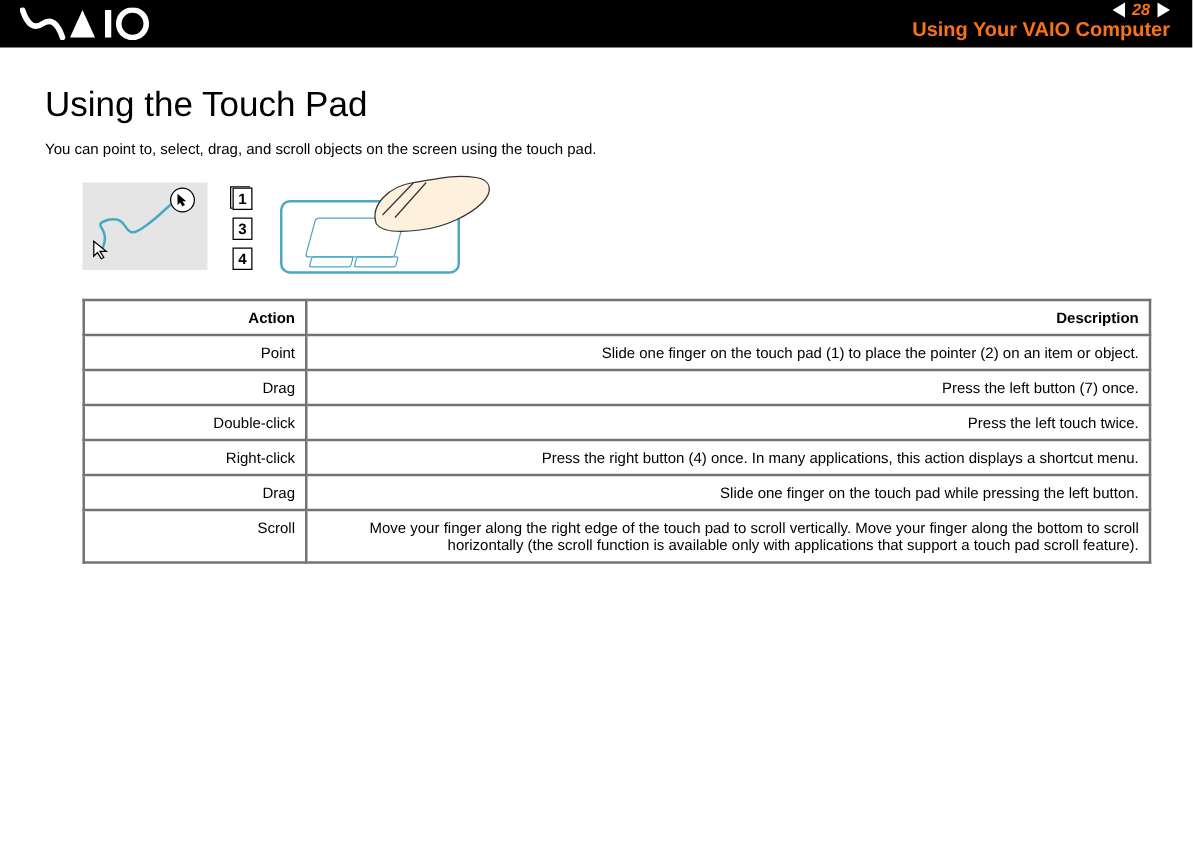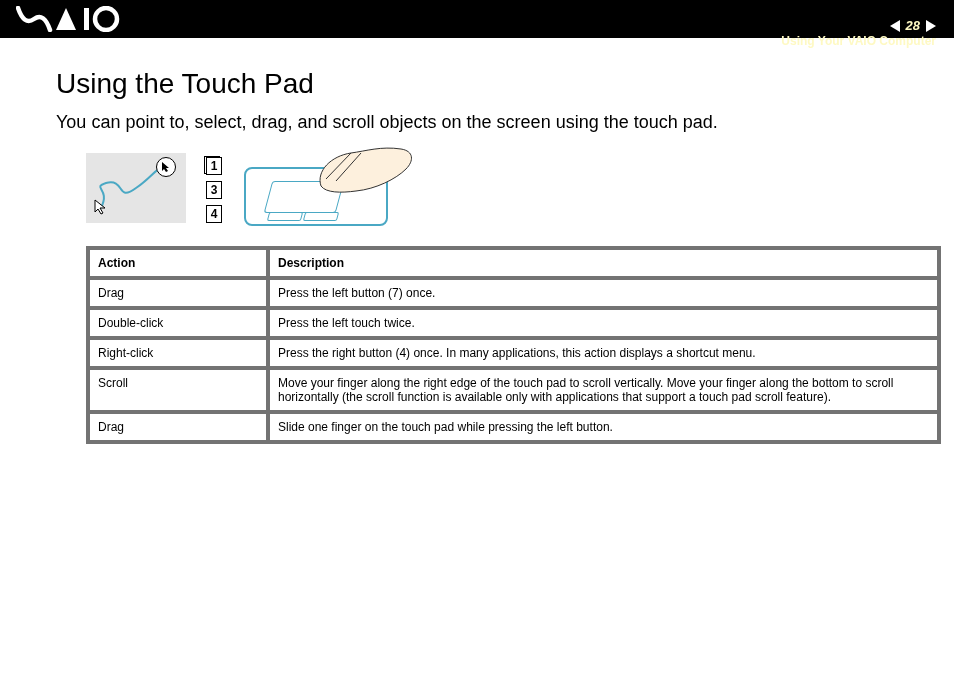--- a/index.html
+++ b/index.html
@@ -1,43 +1,43 @@
 <!DOCTYPE html>
 <html><head>
 <meta charset="utf-8">
 <style>
   html,body{margin:0;padding:0;width:954px;height:674px;background:#fff;font-family:Arial,Helvetica,sans-serif;color:#000;}
   .header{background:#000;height:38px;position:relative;}
   .logo{position:absolute;left:16px;top:6px;height:26px;}
-  .nav-right{position:absolute;right:18px;top:18px;text-align:right;color:#fef9c3;}
+  .nav-right{position:absolute;right:18px;top:0;text-align:right;color:#f97316;}
   .nav-top{display:flex;align-items:center;justify-content:flex-end;gap:6px;font-size:13px;font-style:italic;font-weight:bold;}
   .nav-arrow{width:0;height:0;display:inline-block;}
   .arrow-left{border-top:6px solid transparent;border-bottom:6px solid transparent;border-right:10px solid #fff;}
   .arrow-right{border-top:6px solid transparent;border-bottom:6px solid transparent;border-left:10px solid #fff;}
-  .nav-sub{font-size:12px;font-weight:bold;margin-top:1px;}
-  .content{padding:30px 30px 0 56px;}
+  .nav-sub{font-size:16px;font-weight:bold;margin-top:1px;}
+  .content{padding:30px 30px 0 36px;}
   h1{font-weight:400;font-size:28px;margin:0 0 12px 0;}
-  .intro{font-size:18px;margin:0 0 20px 0;}
+  .intro{font-size:12px;margin:0 0 20px 0;}
   .figs{display:flex;align-items:flex-start;gap:20px;margin-left:30px;margin-bottom:18px;}
   .fig1{width:100px;height:70px;background:#e5e5e5;position:relative;}
   .cursor1{position:absolute;left:8px;bottom:8px;}
   .squiggle{position:absolute;}
   .cursor-target{position:absolute;right:10px;top:4px;width:18px;height:18px;border:1.5px solid #000;border-radius:50%;background:#fff;display:flex;align-items:center;justify-content:center;}
   .callout{position:absolute;border:1.5px solid #000;background:#fff;font-size:12px;font-weight:bold;width:14px;height:16px;text-align:center;line-height:16px;}
   .fig1 .call2{right:-34px;top:3px;}
   .fig2-wrap{position:relative;display:flex;align-items:flex-start;}
   .fig2-calls{display:flex;flex-direction:column;gap:6px;margin-right:12px;margin-top:4px;}
   .fig2{width:170px;height:75px;position:relative;}
   .touchpad-body{position:absolute;left:10px;top:14px;width:140px;height:55px;border:2px solid #4aa8c4;border-radius:8px;background:#fff;}
   .pad{position:absolute;left:22px;top:12px;width:70px;height:30px;border:1.5px solid #4aa8c4;border-radius:3px;transform:skewX(-15deg);}
   .btns{position:absolute;left:22px;bottom:3px;width:70px;height:9px;display:flex;gap:2px;transform:skewX(-15deg);}
   .btn{flex:1;border:1.5px solid #4aa8c4;border-radius:2px;}
   .hand{position:absolute;right:-12px;top:-12px;width:110px;height:55px;}
   table{border-collapse:collapse;width:855px;margin-left:30px;}
-  th,td{border:4px solid #737373;text-align:left;vertical-align:top;font-size:12px;}
+  th,td{border:2px solid #737373;text-align:right;vertical-align:top;font-size:12px;}
   th{font-weight:bold;padding:6px 8px;}
   td{padding:6px 8px;}
   .col-action{width:160px;}
 </style>
 </head>
 <body>
 
 <div class="header">
   <svg class="logo" viewBox="0 0 120 26">
     <path d="M2 2 Q 8 20 18 13 Q 28 6 34 24" stroke="#fff" stroke-width="4.5" fill="none" stroke-linecap="round"></path>
@@ -101,34 +101,38 @@
 
   <table>
     <thead>
       <tr>
         <th class="col-action">Action</th>
         <th>Description</th>
       </tr>
     </thead>
     <tbody>
       <tr>
+          <td>Point</td>
+          <td>Slide one finger on the touch pad (1) to place the pointer (2) on an item or object.</td>
+        </tr>
+      <tr>
           <td>Drag</td>
           <td>Press the left button (7) once.</td>
         </tr>
       <tr>
           <td>Double-click</td>
           <td>Press the left touch twice.</td>
         </tr>
       <tr>
           <td>Right-click</td>
           <td>Press the right button (4) once. In many applications, this action displays a shortcut menu.</td>
         </tr>
       <tr>
+          <td>Drag</td>
+          <td>Slide one finger on the touch pad while pressing the left button.</td>
+        </tr>
+      <tr>
           <td>Scroll</td>
           <td>Move your finger along the right edge of the touch pad to scroll vertically. Move your finger along the bottom to scroll horizontally (the scroll function is available only with applications that support a touch pad scroll feature).</td>
-        </tr>
-      <tr>
-          <td>Drag</td>
-          <td>Slide one finger on the touch pad while pressing the left button.</td>
         </tr>
     </tbody>
   </table>
 </div>
 
 </body></html>

